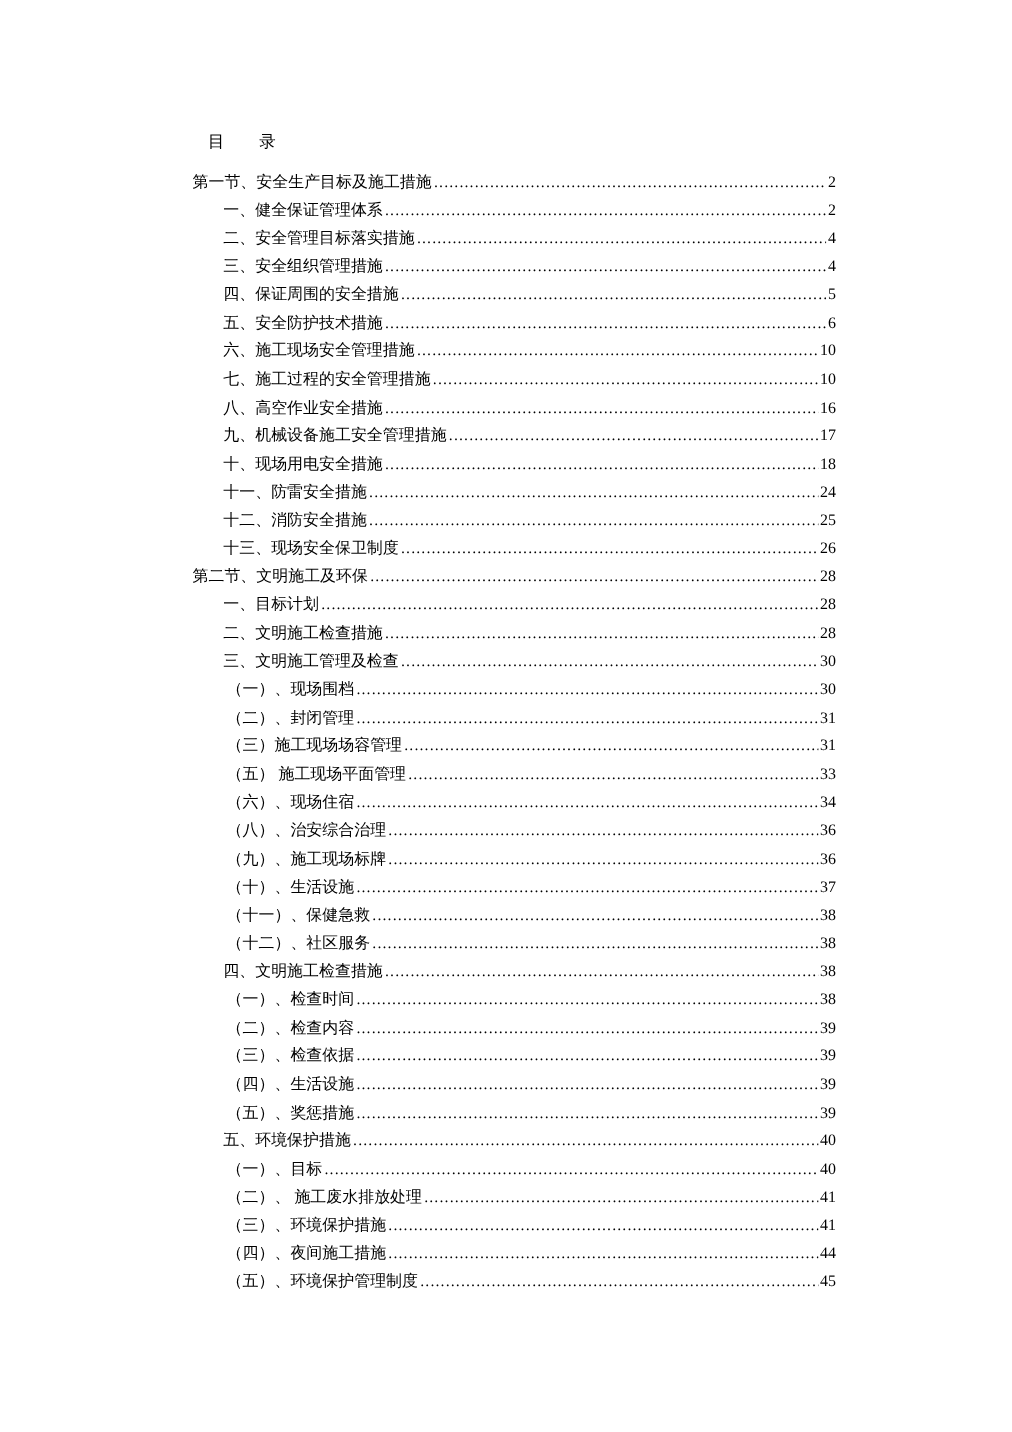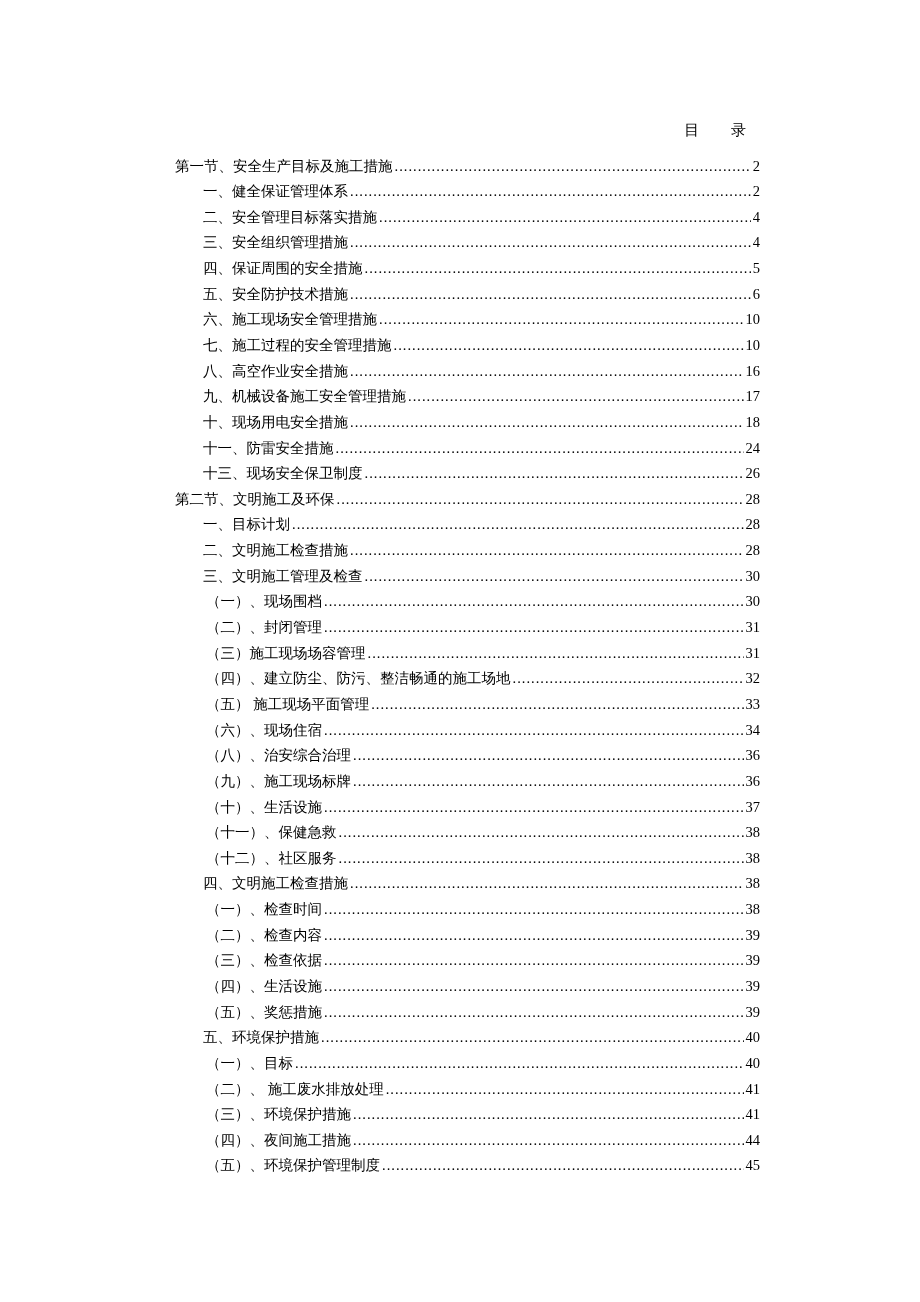--- a/index.html
+++ b/index.html
@@ -11,21 +11,21 @@
       background: #ffffff;
       font-family: "SimSun", "宋体", serif;
       width: 920px;
       height: 1302px;
       padding: 118px 160px 100px 175px;
       font-size: 14.5px;
       color: #000;
       line-height: 1.7;
     }
     .title {
-      text-align: right;
+      text-align: left;
       font-size: 15px;
       letter-spacing: 14px;
       margin-bottom: 10px;
       font-weight: normal;
       padding-left: 14px;
     }
     .toc {
       width: 100%;
     }
     .toc-row {
@@ -114,20 +114,25 @@
       <span class="toc-label">十、现场用电安全措施</span>
       <span class="toc-dots"></span>
       <span class="toc-page">18</span>
     </div>
     <div class="toc-row indent-1">
       <span class="toc-label">十一、防雷安全措施</span>
       <span class="toc-dots"></span>
       <span class="toc-page">24</span>
     </div>
     <div class="toc-row indent-1">
+      <span class="toc-label">十二、消防安全措施</span>
+      <span class="toc-dots"></span>
+      <span class="toc-page">25</span>
+    </div>
+    <div class="toc-row indent-1">
       <span class="toc-label">十三、现场安全保卫制度</span>
       <span class="toc-dots"></span>
       <span class="toc-page">26</span>
     </div>
     <div class="toc-row indent-0">
       <span class="toc-label">第二节、文明施工及环保</span>
       <span class="toc-dots"></span>
       <span class="toc-page">28</span>
     </div>
     <div class="toc-row indent-1">
@@ -152,25 +157,20 @@
     </div>
     <div class="toc-row indent-2">
       <span class="toc-label">（二）、封闭管理</span>
       <span class="toc-dots"></span>
       <span class="toc-page">31</span>
     </div>
     <div class="toc-row indent-2">
       <span class="toc-label">（三）施工现场场容管理</span>
       <span class="toc-dots"></span>
       <span class="toc-page">31</span>
-    </div>
-    <div class="toc-row indent-2">
-      <span class="toc-label">（四）、建立防尘、防污、整洁畅通的施工场地</span>
-      <span class="toc-dots"></span>
-      <span class="toc-page">32</span>
     </div>
     <div class="toc-row indent-2">
       <span class="toc-label">（五）  施工现场平面管理</span>
       <span class="toc-dots"></span>
       <span class="toc-page">33</span>
     </div>
     <div class="toc-row indent-2">
       <span class="toc-label">（六）、现场住宿</span>
       <span class="toc-dots"></span>
       <span class="toc-page">34</span>

